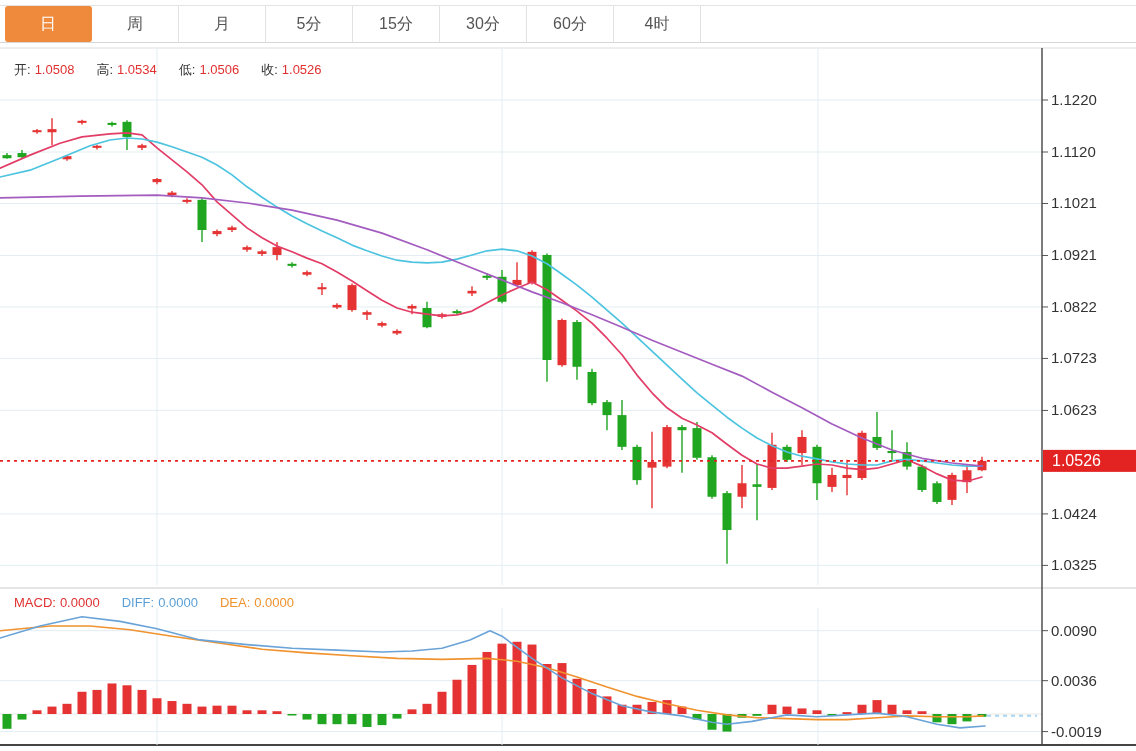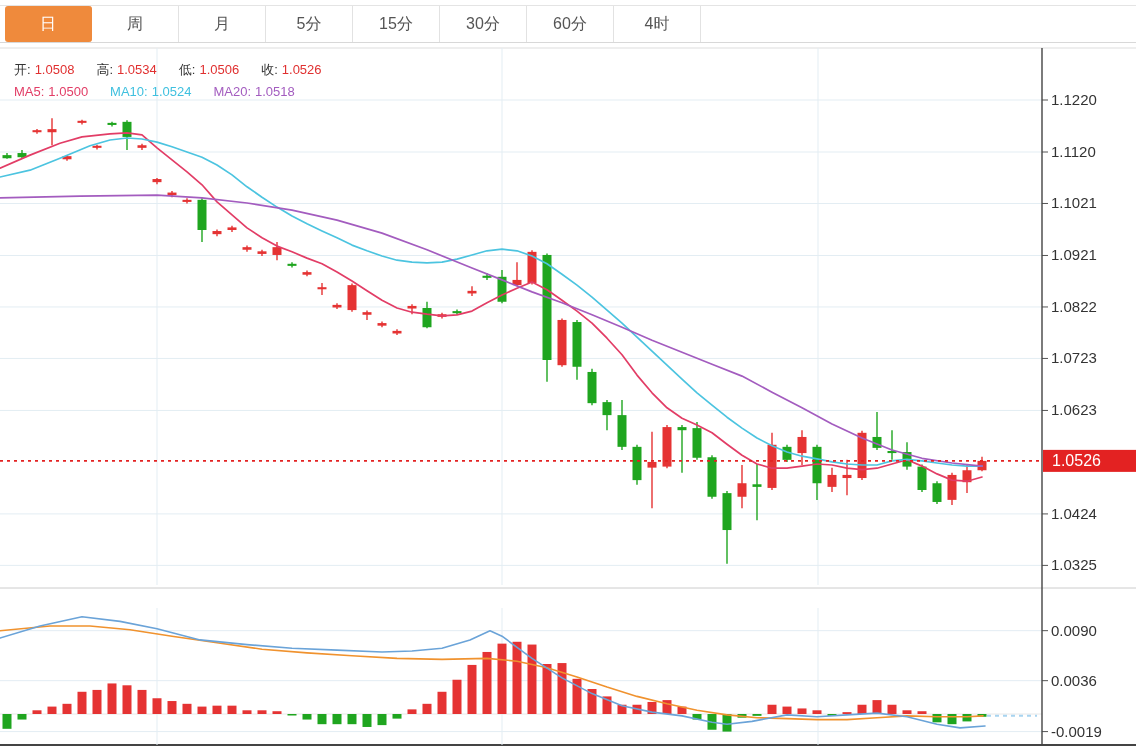--- a/index.html
+++ b/index.html
@@ -298,17 +298,17 @@
       <button class="tab">15分</button>
       <button class="tab">30分</button>
       <button class="tab">60分</button>
       <button class="tab">4时</button>
     </div>
 
   <div class="legend" id="ohlc-legend">
     <span class="lbl">开:</span><span class="val-red gap">1.0508</span><span class="lbl">高:</span><span class="val-red gap">1.0534</span><span class="lbl">低:</span><span class="val-red gap">1.0506</span><span class="lbl">收:</span><span class="val-red">1.0526</span>
   </div>
 
-  <div class="legend" id="ma-legend">
-    <span class="ma5">MA5:</span><span class="ma5 gap">1.0500</span><span class="ma10">MA10:</span><span class="ma10 gap">1.0524</span><span class="ma20">MA20:</span><span class="ma20">1.0518</span>
+
+  <div class="legend" id="macd-legend">
+    <span class="macd-red">MACD:</span><span class="macd-red gap">0.0000</span><span class="diff-blue">DIFF:</span><span class="diff-blue gap">0.0000</span><span class="dea-orange">DEA:</span><span class="dea-orange">0.0000</span>
   </div>
-
 </div>
 
 </body></html>

